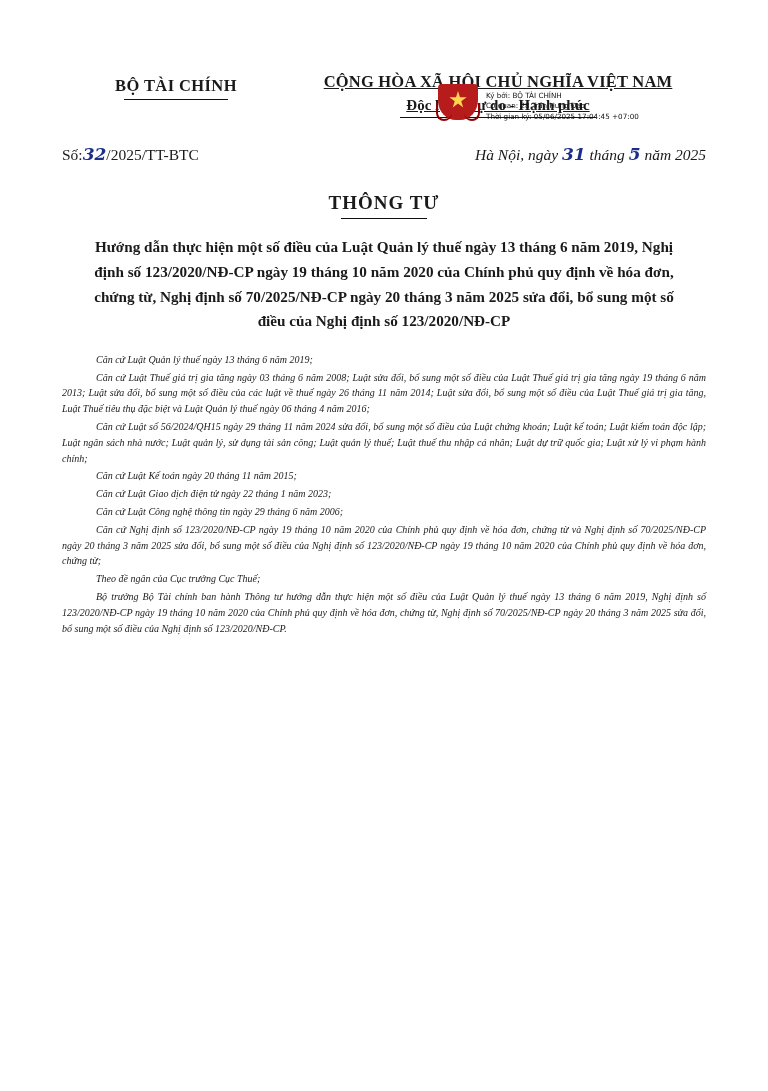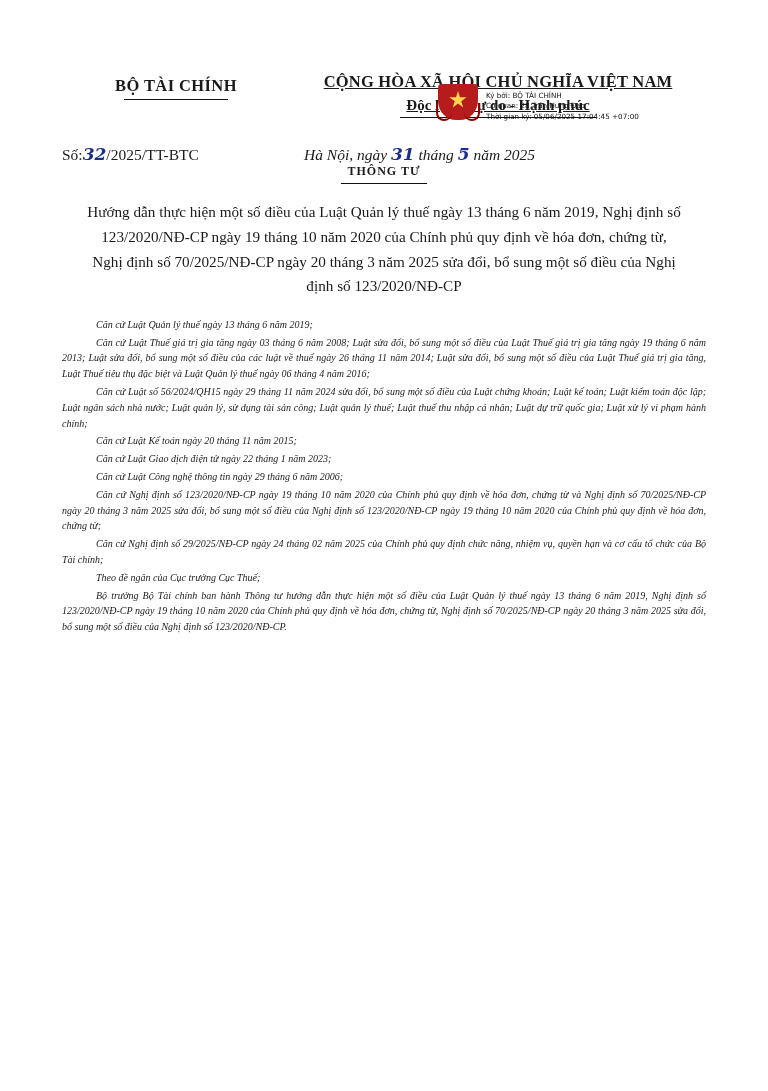--- a/index.html
+++ b/index.html
@@ -134,48 +134,49 @@
   }
   .doc-number .hand {
     font-family: "DejaVu Serif", serif;
     color: #1b2f8a;
     font-style: italic;
     font-size: 17px;
     font-weight: bold;
   }
   .place-date {
     flex: 1;
-    text-align: left;
+    text-align: right;
     font-style: italic;
     white-space: nowrap;
   }
   .place-date .hand {
     font-family: "DejaVu Serif", serif;
     color: #1b2f8a;
     font-style: italic;
     font-weight: bold;
     font-size: 17px;
   }
 
   
   .doc-type {
     text-align: center;
     font-weight: bold;
-    font-size: 12px;
+    font-size: 19px;
     letter-spacing: 1px;
+    margin-top: 28px;
   }
   .doc-type-rule {
     width: 86px;
     height: 1.3px;
     background: #111;
     margin: 4px auto 0;
   }
   .doc-title {
     text-align: center;
-    font-weight: normal;
+    font-weight: bold;
     font-size: 15.2px;
     line-height: 1.62;
     margin: 16px 24px 0 24px;
   }
 
   
   .body {
     margin-top: 18px;
     font-size: 10px;
     line-height: 1.58;
@@ -239,18 +240,17 @@
   <div class="doc-title">Hướng dẫn thực hiện một số điều của Luật Quản lý thuế ngày 13 tháng 6 năm 2019, Nghị định số 123/2020/NĐ-CP ngày 19 tháng 10 năm 2020 của Chính phủ quy định về hóa đơn, chứng từ, Nghị định số 70/2025/NĐ-CP ngày 20 tháng 3 năm 2025 sửa đổi, bổ sung một số điều của Nghị định số 123/2020/NĐ-CP</div>
 
   <div class="body">
     <p>Căn cứ Luật Quản lý thuế ngày 13 tháng 6 năm 2019;</p>
     <p>Căn cứ Luật Thuế giá trị gia tăng ngày 03 tháng 6 năm 2008; Luật sửa đổi, bổ sung một số điều của Luật Thuế giá trị gia tăng ngày 19 tháng 6 năm 2013; Luật sửa đổi, bổ sung một số điều của các luật về thuế ngày 26 tháng 11 năm 2014; Luật sửa đổi, bổ sung một số điều của Luật Thuế giá trị gia tăng, Luật Thuế tiêu thụ đặc biệt và Luật Quản lý thuế ngày 06 tháng 4 năm 2016;</p>
     <p>Căn cứ Luật số 56/2024/QH15 ngày 29 tháng 11 năm 2024 sửa đổi, bổ sung một số điều của Luật chứng khoán; Luật kế toán; Luật kiểm toán độc lập; Luật ngân sách nhà nước; Luật quản lý, sử dụng tài sản công; Luật quản lý thuế; Luật thuế thu nhập cá nhân; Luật dự trữ quốc gia; Luật xử lý vi phạm hành chính;</p>
     <p>Căn cứ Luật Kế toán ngày 20 tháng 11 năm 2015;</p>
     <p>Căn cứ Luật Giao dịch điện tử ngày 22 tháng 1 năm 2023;</p>
     <p>Căn cứ Luật Công nghệ thông tin ngày 29 tháng 6 năm 2006;</p>
     <p>Căn cứ Nghị định số 123/2020/NĐ-CP ngày 19 tháng 10 năm 2020 của Chính phủ quy định về hóa đơn, chứng từ và Nghị định số 70/2025/NĐ-CP ngày 20 tháng 3 năm 2025 sửa đổi, bổ sung một số điều của Nghị định số 123/2020/NĐ-CP ngày 19 tháng 10 năm 2020 của Chính phủ quy định về hóa đơn, chứng từ;</p>
-    <p>Căn cứ Nghị định số 29/2025/NĐ-CP ngày 24 tháng 02 năm 2025 của Chính phủ quy định chức năng, nhiệm vụ, quyền hạn và cơ cấu tổ chức của Bộ Tài chính;</p>
     <p>Theo đề ngân của Cục trưởng Cục Thuế;</p>
     <p class="last">Bộ trưởng Bộ Tài chính ban hành Thông tư hướng dẫn thực hiện một số điều của Luật Quản lý thuế ngày 13 tháng 6 năm 2019, Nghị định số 123/2020/NĐ-CP ngày 19 tháng 10 năm 2020 của Chính phủ quy định về hóa đơn, chứng từ, Nghị định số 70/2025/NĐ-CP ngày 20 tháng 3 năm 2025 sửa đổi, bổ sung một số điều của Nghị định số 123/2020/NĐ-CP.</p>
   </div>
 
 </div>
 
 </body></html>

